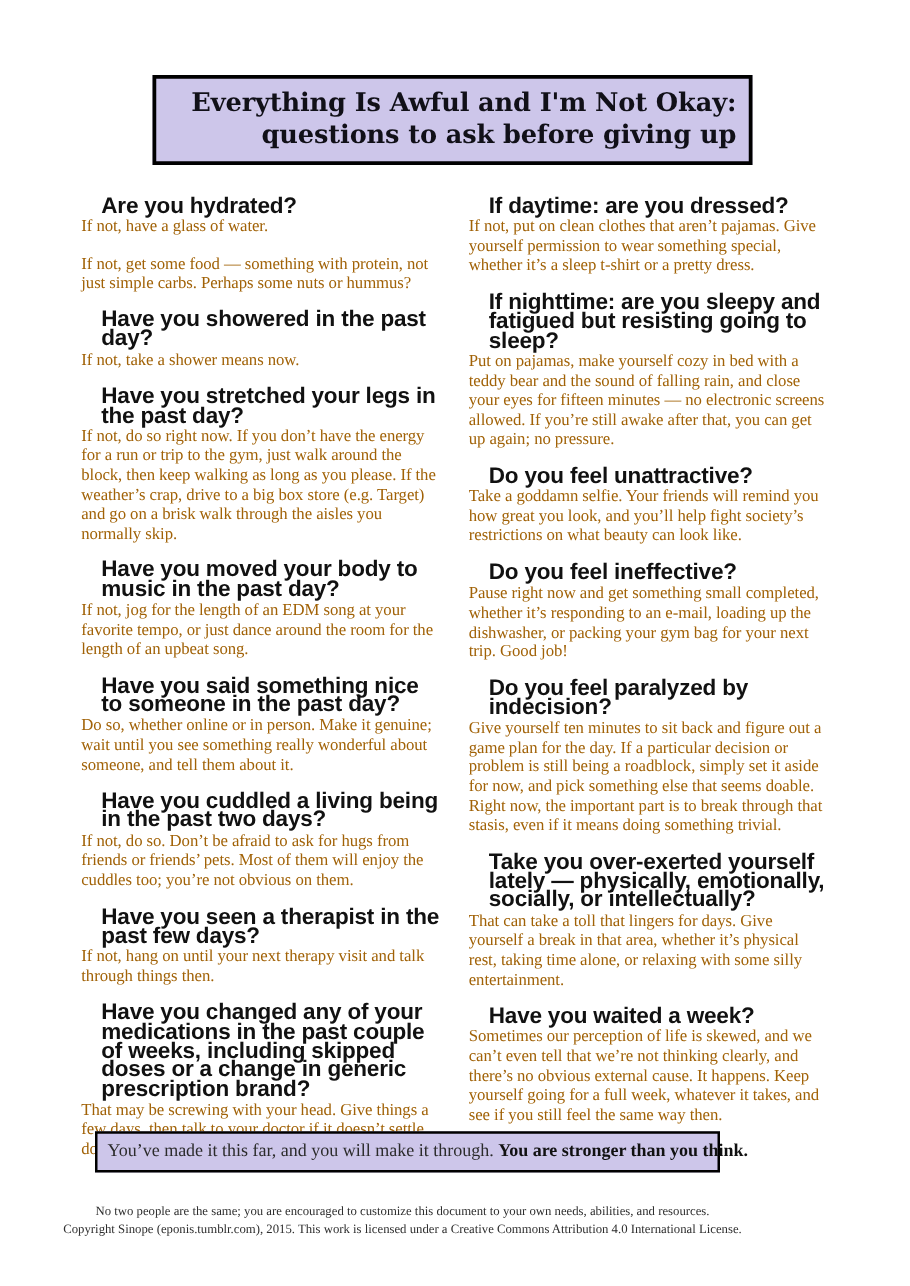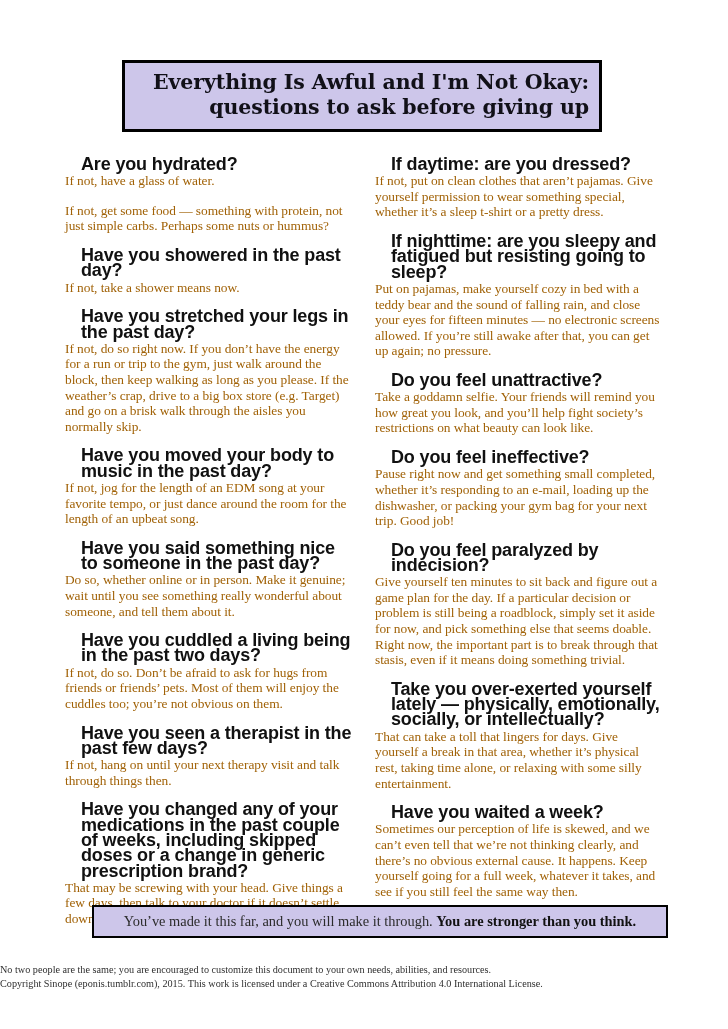--- a/index.html
+++ b/index.html
@@ -79,23 +79,23 @@
     font-size: 13.4px;
     line-height: 15.6px;
     color: #a16207;
     margin: 0;
     letter-spacing: -0.05px;
   }
 
   
   .footer-box {
     position: absolute;
-    left: 92px;
+    left: 76px;
     top: 905px;
-    width: 576px;
+    width: 500px;
     box-sizing: border-box;
     background: #cdc6ea;
     border: 2px solid #000000;
     padding: 5px 8px 6px 8px;
     text-align: center;
   }
   .footer-text {
     font-family: "Liberation Serif", serif;
     font-size: 14.4px;
     line-height: 18px;
@@ -106,21 +106,21 @@
     font-weight: bold;
     color: #111111;
   }
 
   
   .fineprint {
     position: absolute;
     left: 0;
     top: 963px;
     width: 644px;
-    text-align: left;
+    text-align: center;
   }
   .fineprint div {
     font-family: "Liberation Serif", serif;
     font-size: 10.2px;
     line-height: 14.3px;
     color: #2e2e2e;
     white-space: nowrap;
   }
 </style>
 </head>

